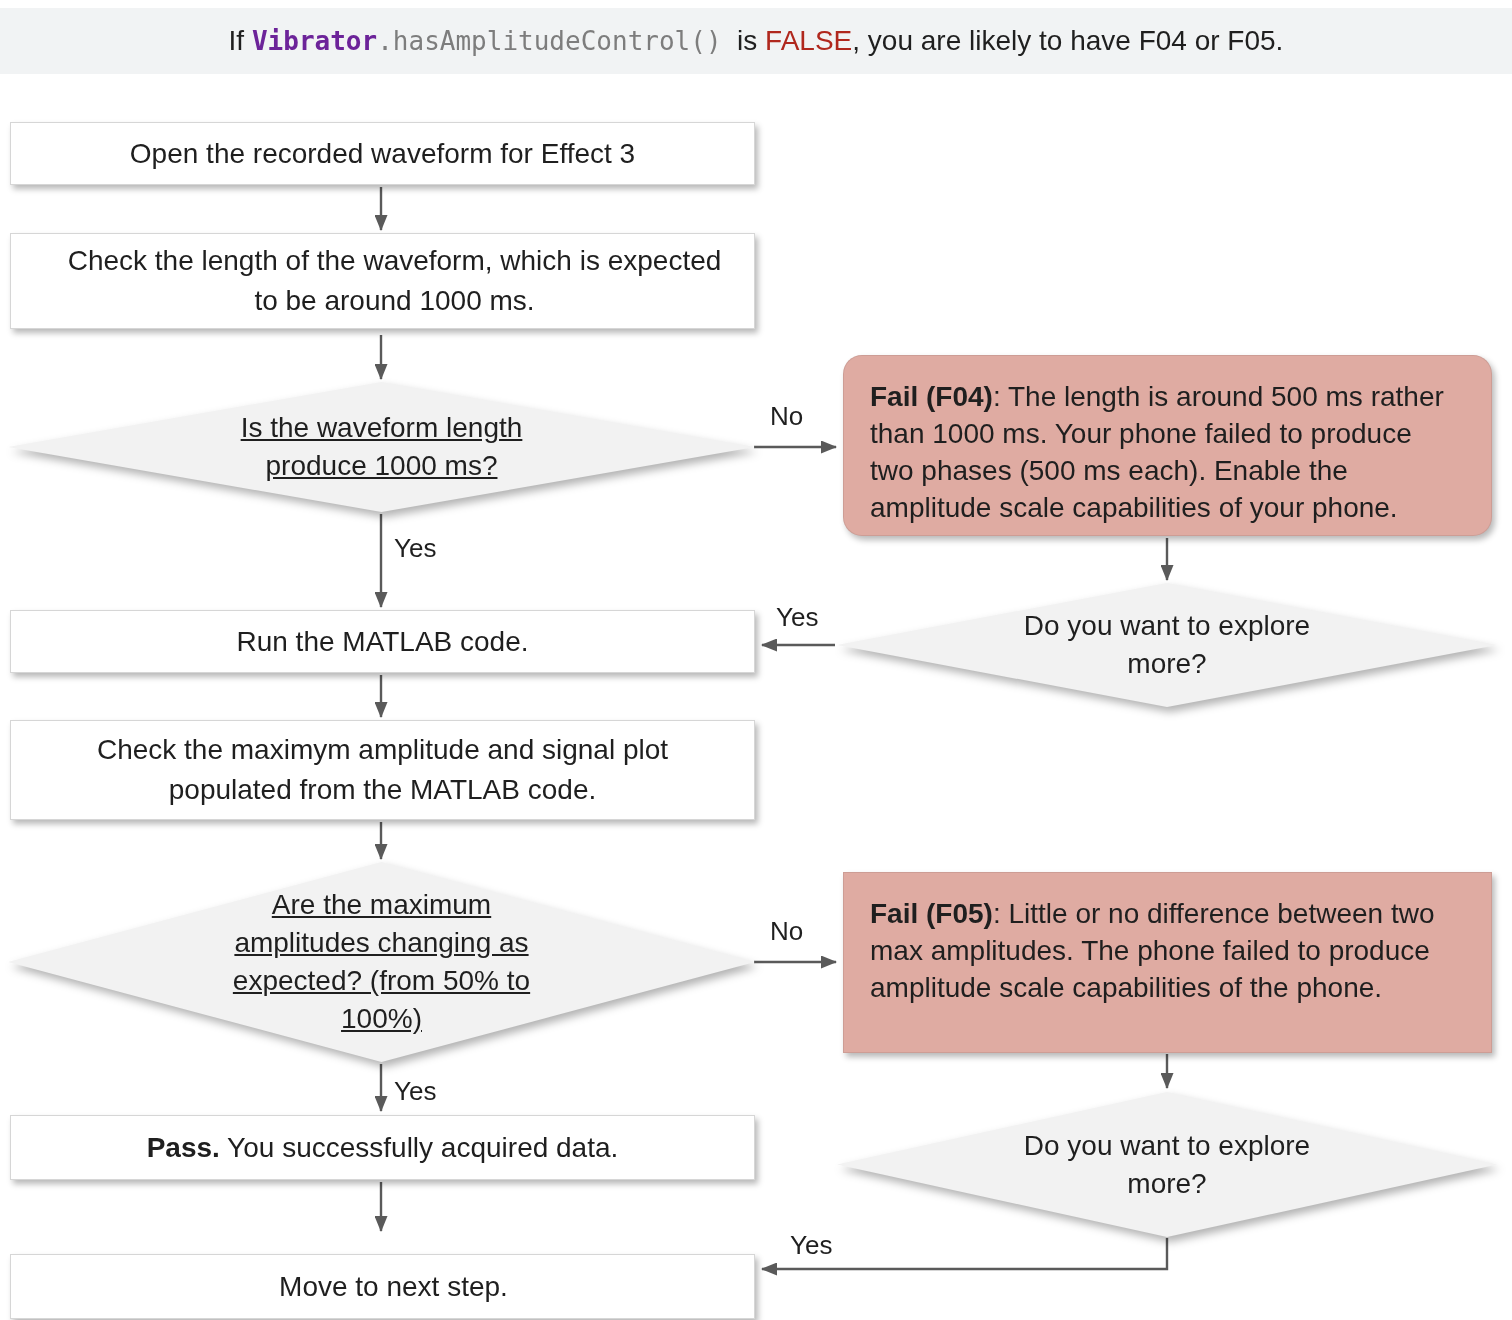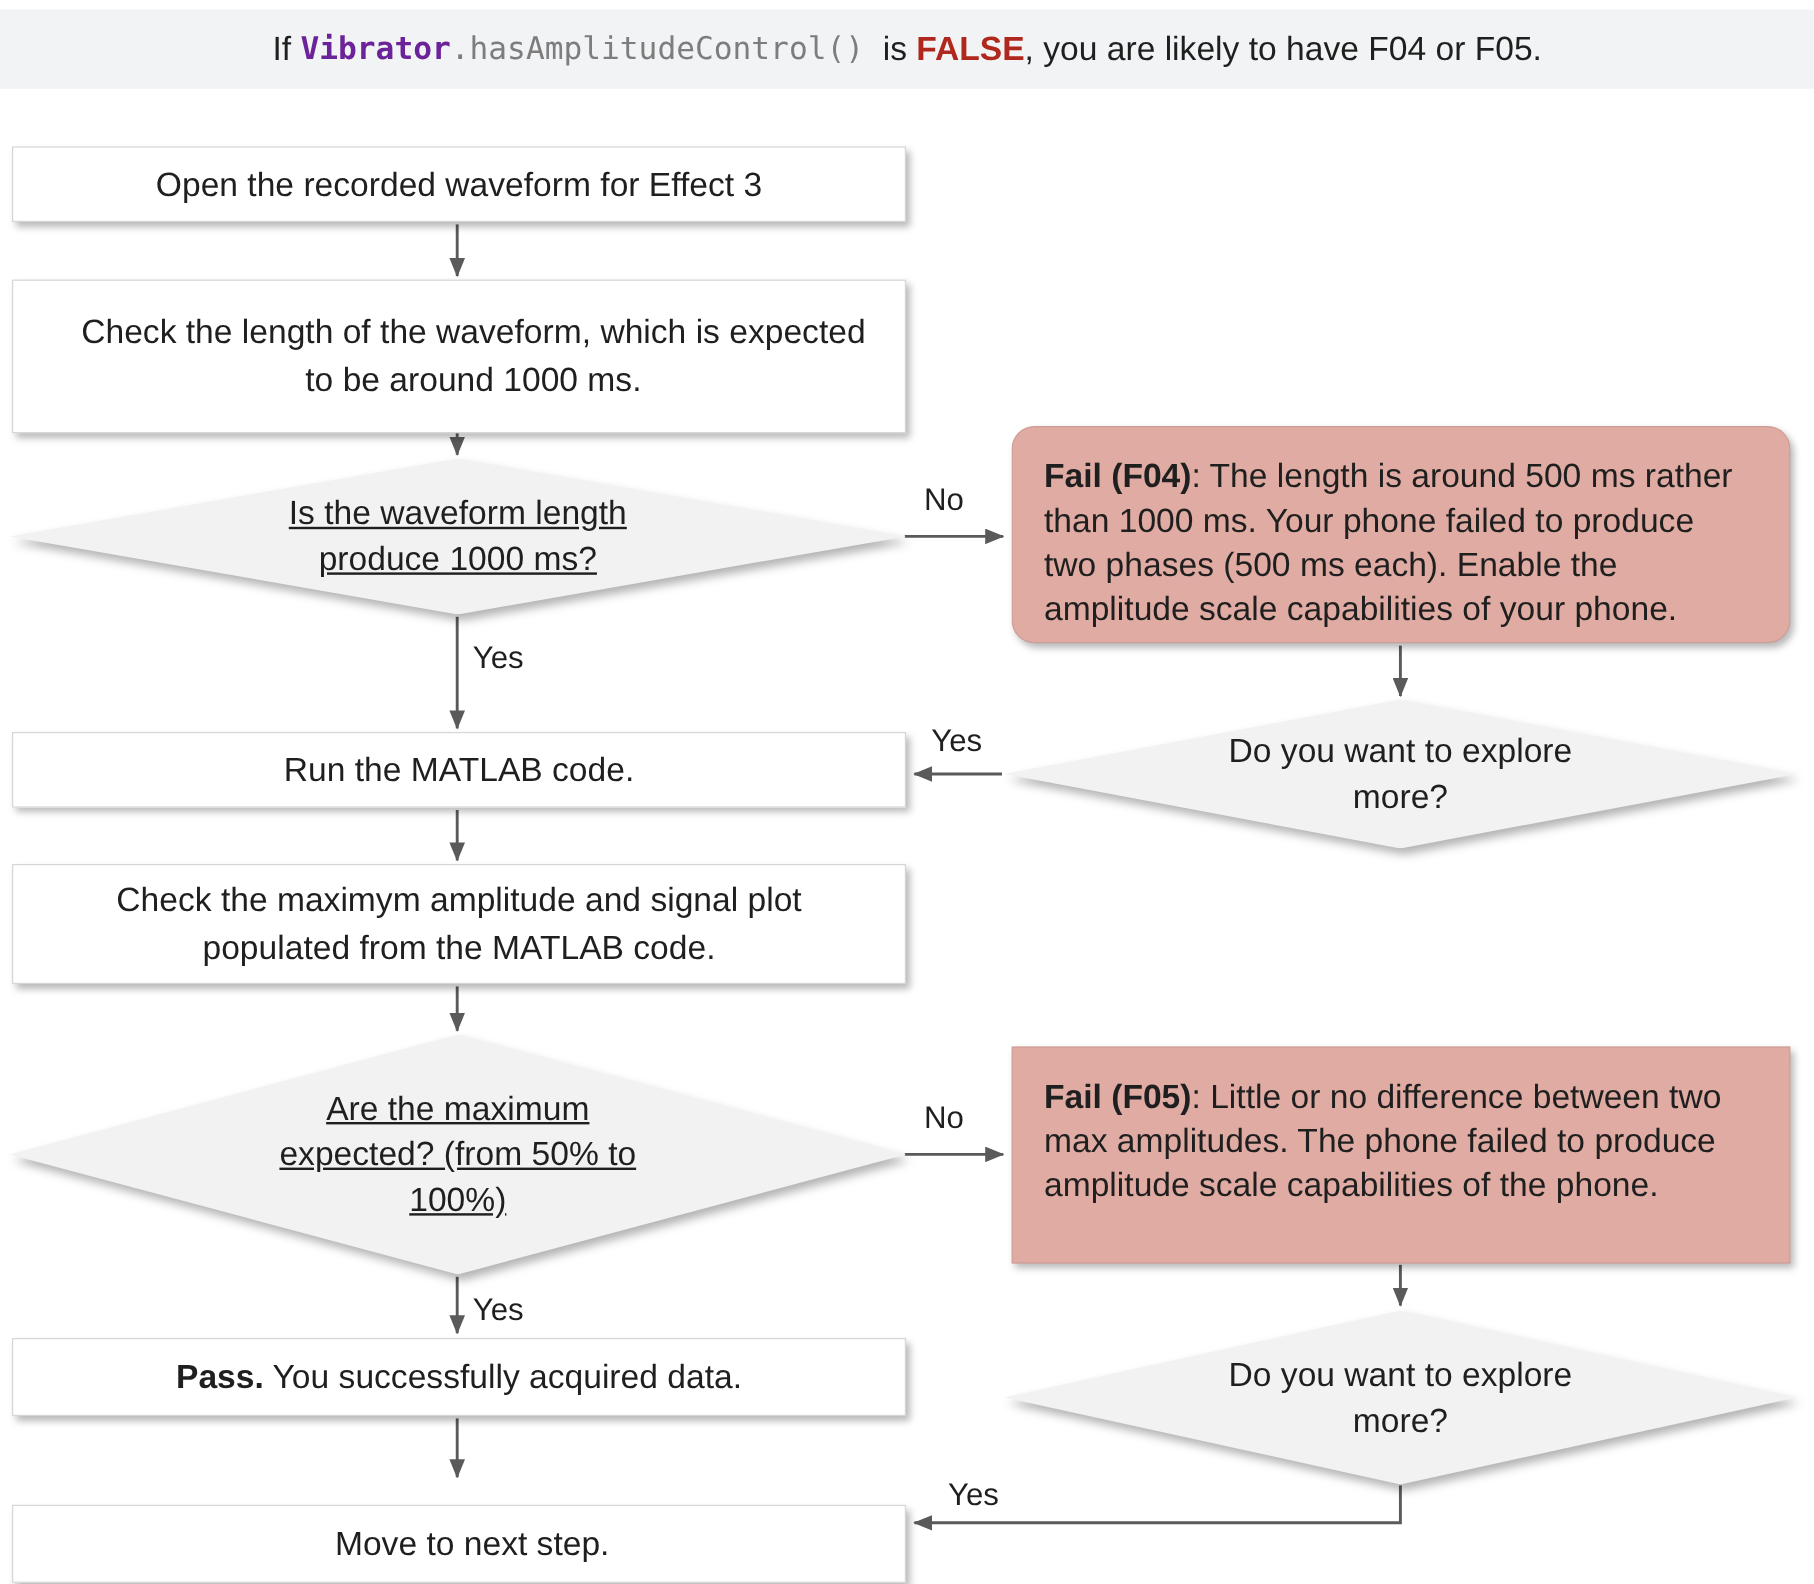--- a/index.html
+++ b/index.html
@@ -8,21 +8,21 @@
     font-family:"Liberation Sans",sans-serif;color:#1f1f1f;
   }
   .banner{
     position:absolute;left:0;top:8px;width:1512px;height:66px;background:#f1f3f4;
     display:flex;align-items:center;justify-content:center;
     font-size:28px;white-space:pre;
   }
   .banner .code{font-family:"DejaVu Sans Mono","Liberation Mono",monospace;font-size:26px;}
   .banner .code-class{color:#6c2399;font-weight:bold;}
   .banner .code-method{color:#7d7d7d;}
-  .banner .code-false{color:#b0271d;font-weight:bold;font-family:"Liberation Sans",sans-serif;font-size:28px;}
+  .banner .code-false{color:#b0271d;font-weight:normal;font-family:"Liberation Sans",sans-serif;font-size:28px;}
   .node{
     position:absolute;background:#ffffff;border:1.6px solid #d6d6d6;
     box-shadow:3px 4px 6px rgba(0,0,0,.28);
     display:flex;flex-direction:column;align-items:center;justify-content:center;
     text-align:center;font-size:28px;line-height:40px;box-sizing:border-box;
   }
   .fail{
     position:absolute;background:#dfaba2;border:1.5px solid rgba(0,0,0,.08);
     box-shadow:3px 4px 6px rgba(0,0,0,.28);
     box-sizing:border-box;padding:22px 10px 12px 26px;
@@ -70,21 +70,21 @@
       <line x1="1167" y1="1054" x2="1167" y2="1088" marker-end="url(#arrow)"></line>
       <polyline points="1167,1238 1167,1269 762,1269" marker-end="url(#arrow)"></polyline>
       <line x1="381" y1="1182" x2="381" y2="1231" marker-end="url(#arrow)"></line>
     </g>
   </svg>
 
   <div class="node" style="left:10px;top:122px;width:745px;height:63px;">
     <div>Open the recorded waveform for Effect 3</div>
   </div>
 
-  <div class="node" style="left:10px;top:233px;width:745px;height:128px;padding-left:24px;">
+  <div class="node" style="left:10px;top:233px;width:745px;height:96px;padding-left:24px;">
     <div>Check the length of the waveform, which is expected</div>
     <div>to be around 1000 ms.</div>
   </div>
 
   <div class="diamond-wrap" style="left:8px;top:382px;width:747px;height:130px;text-decoration:underline;">
     <div class="diamond">
       <div>Is the waveform length</div>
       <div>produce 1000 ms?</div>
     </div>
   </div>
@@ -94,20 +94,21 @@
   </div>
 
   <div class="node" style="left:10px;top:720px;width:745px;height:100px;">
     <div>Check the maximym amplitude and signal plot</div>
     <div>populated from the MATLAB code.</div>
   </div>
 
   <div class="diamond-wrap" style="left:8px;top:862px;width:747px;height:200px;text-decoration:underline;">
     <div class="diamond">
       <div>Are the maximum</div>
+      <div>amplitudes changing as</div>
       <div>expected? (from 50% to</div>
       <div>100%)</div>
     </div>
   </div>
 
   <div class="node" style="left:10px;top:1115px;width:745px;height:65px;">
     <div><b class="bold">Pass.</b><span class="pre"> You successfully acquired data.</span></div>
   </div>
 
   <div class="node" style="left:10px;top:1254px;width:745px;height:65px;padding-left:22px;">

